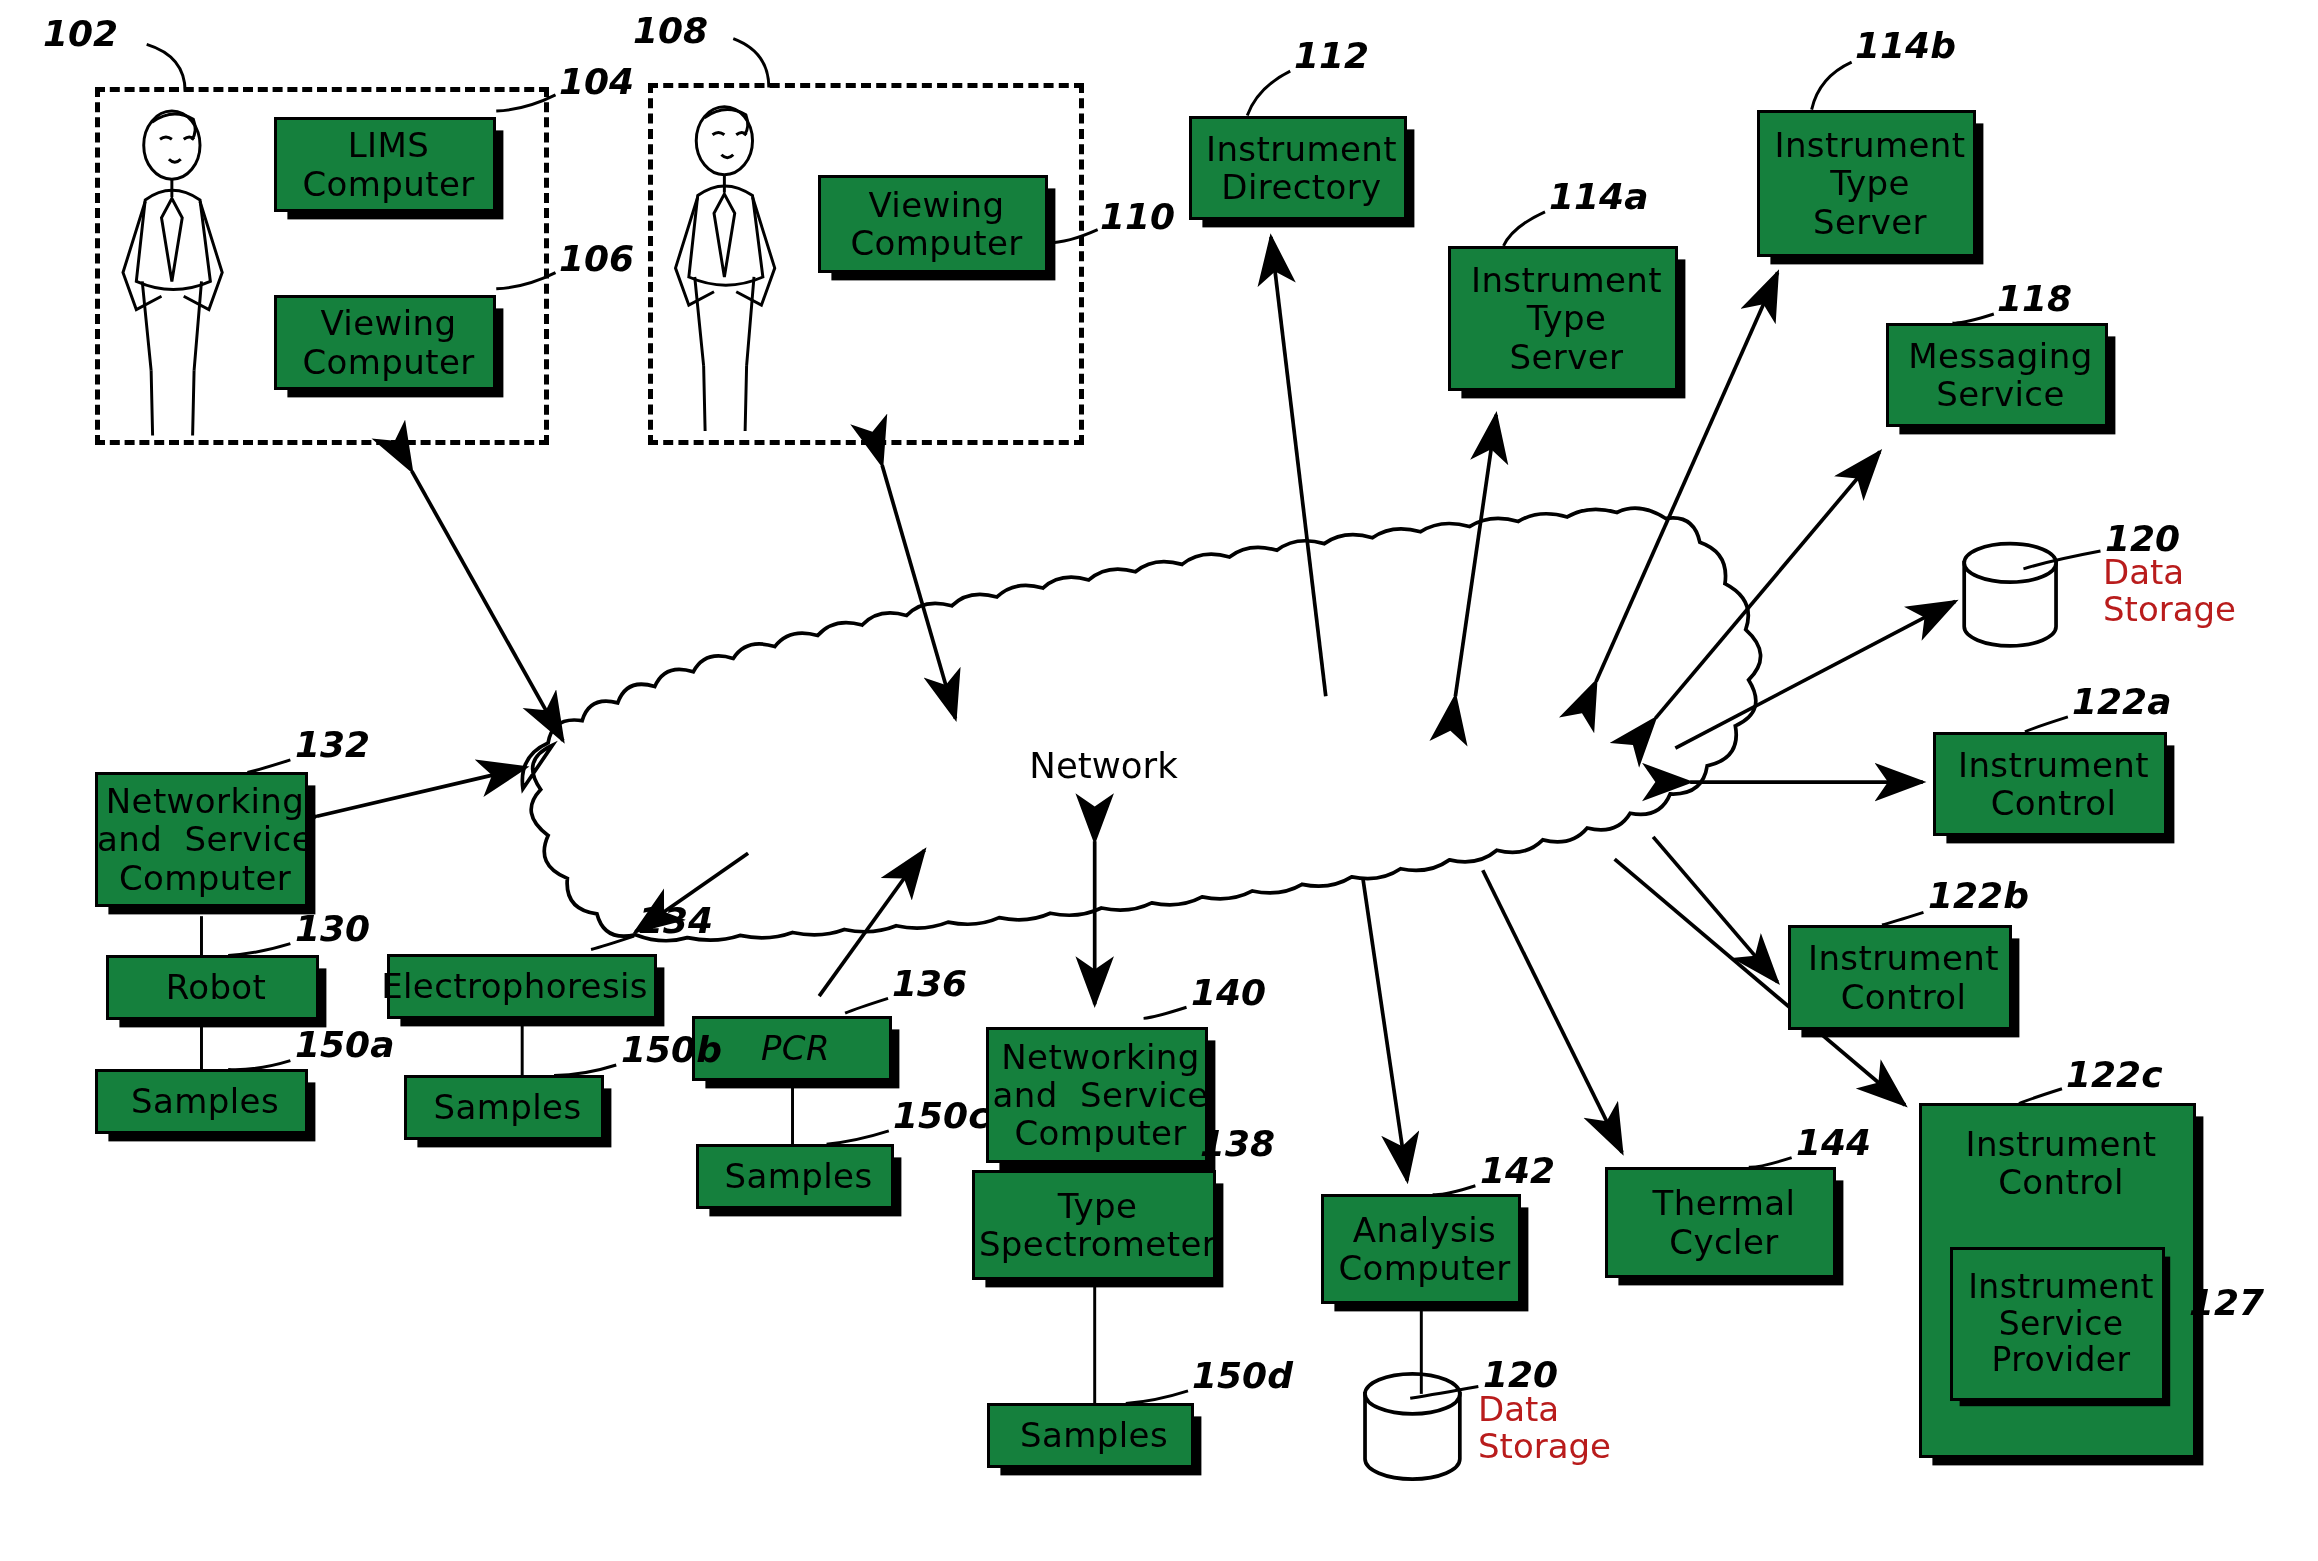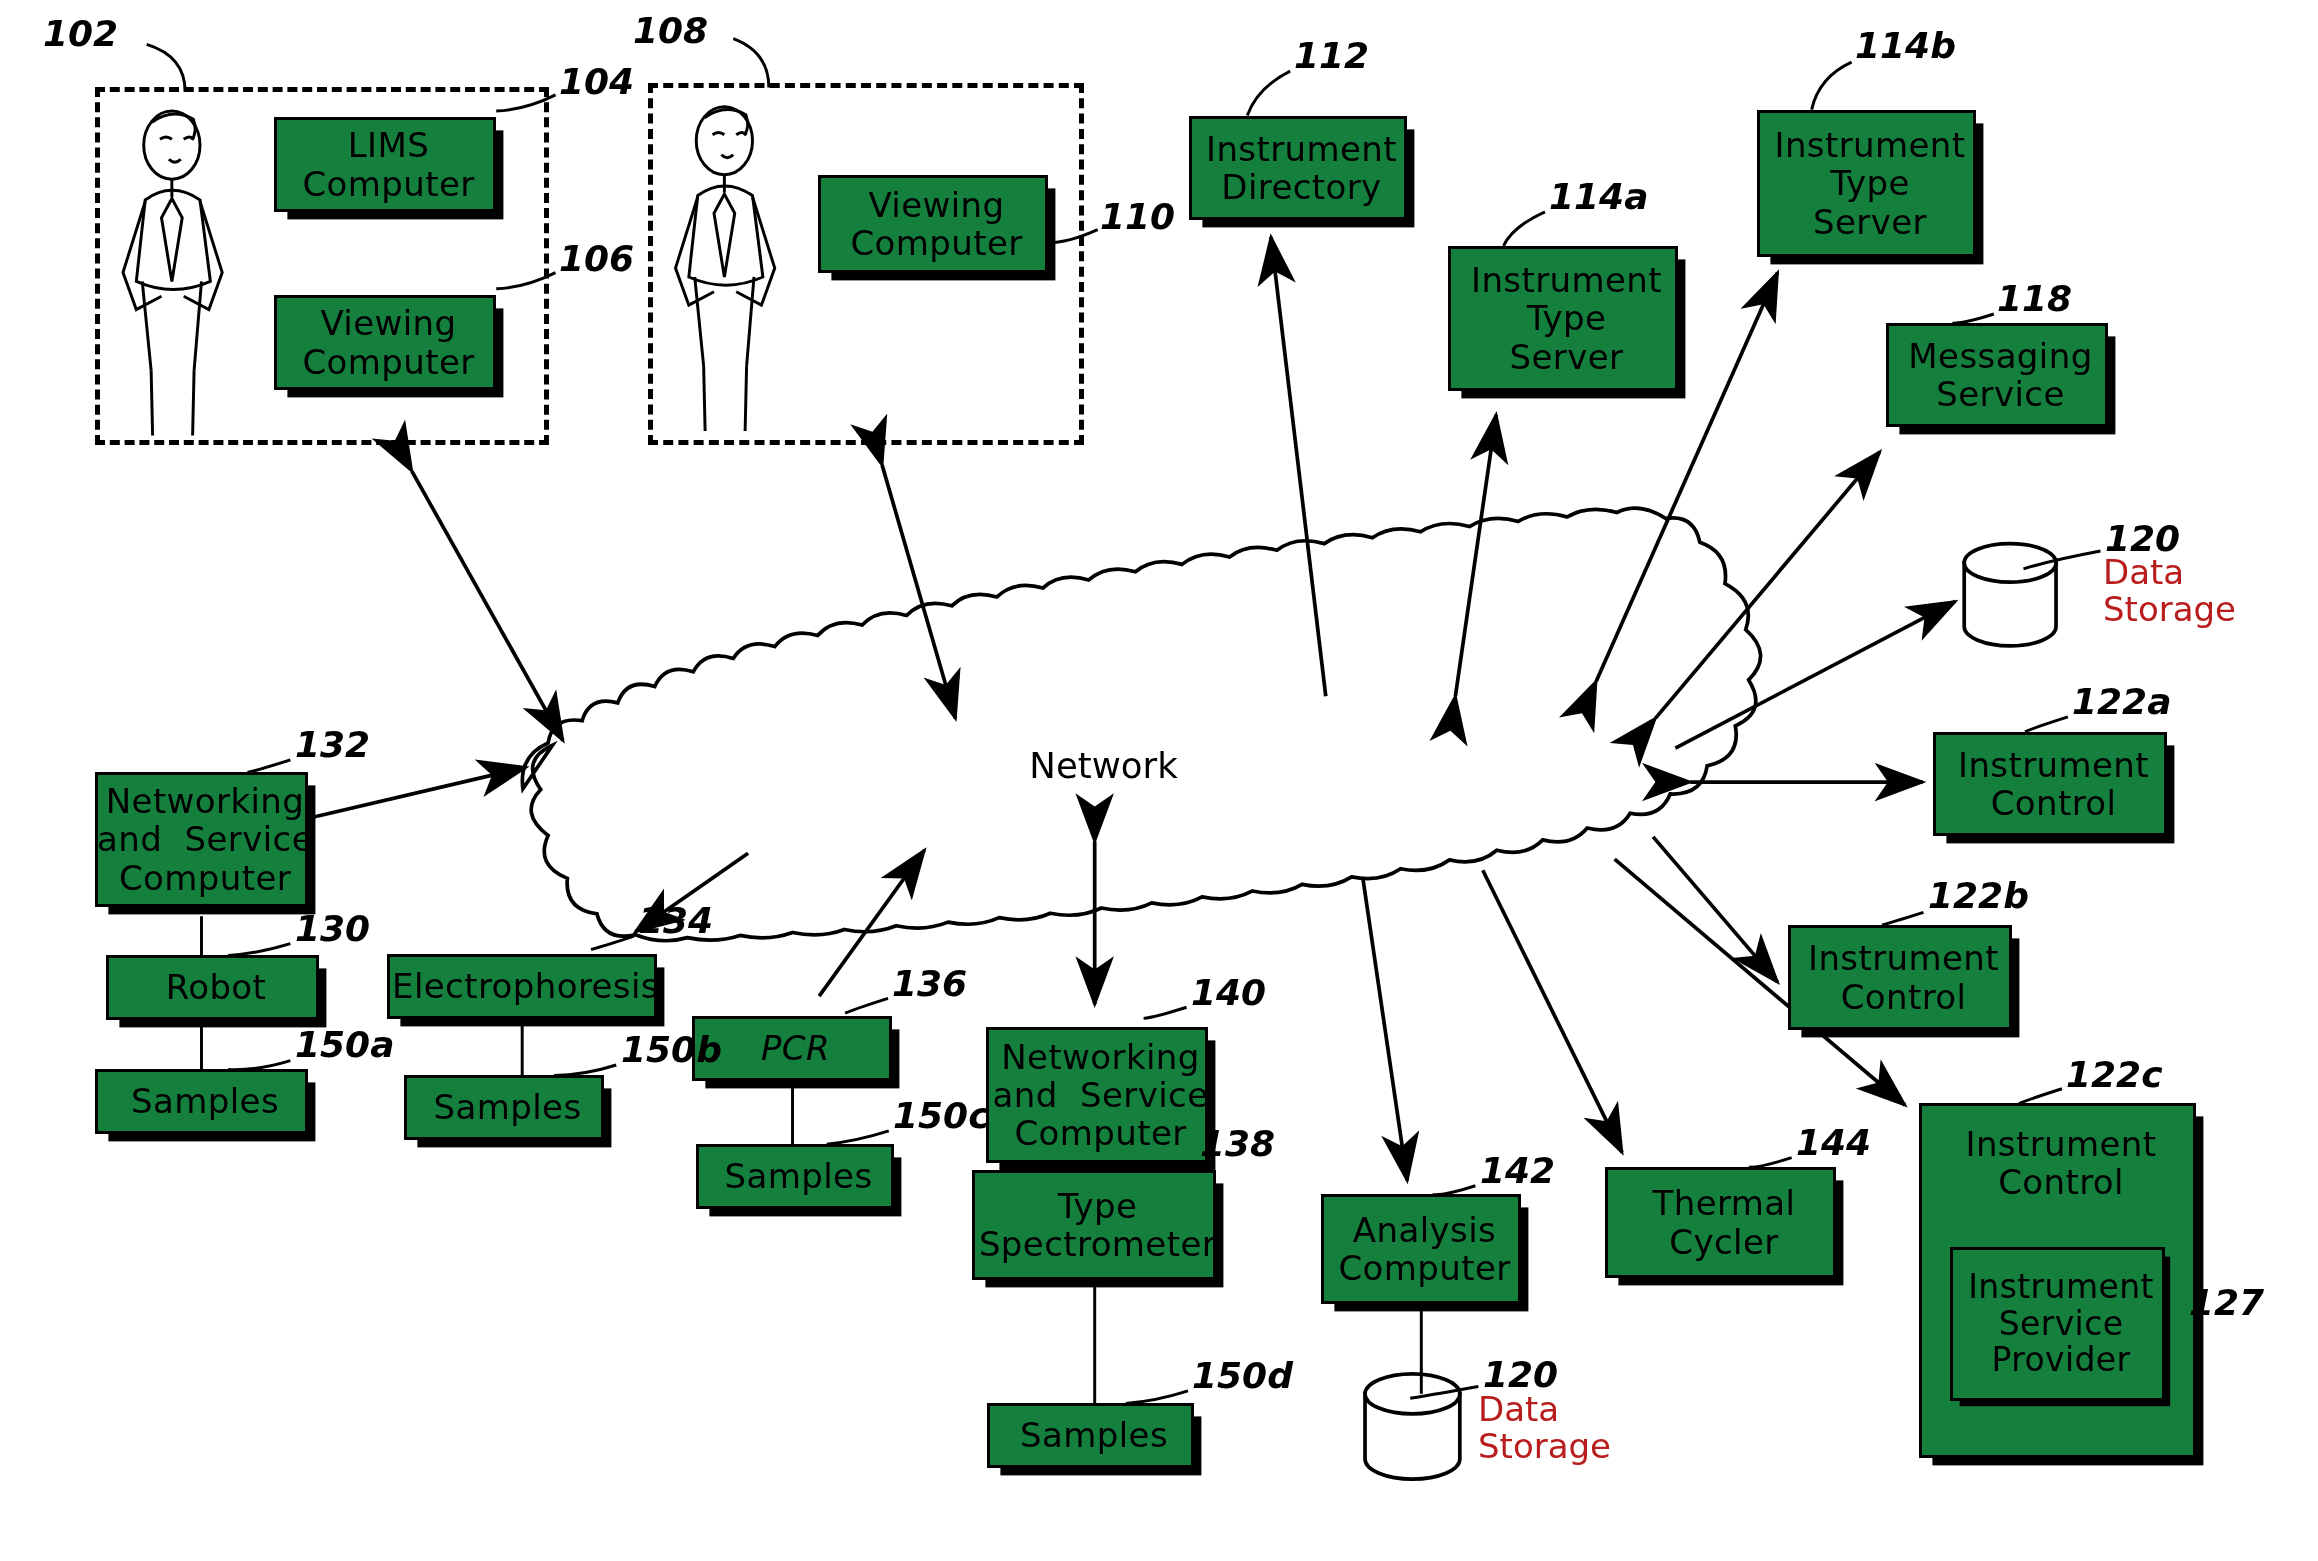--- a/index.html
+++ b/index.html
@@ -273,21 +273,21 @@
     </div>
 
   <div class="box" style="left:106px;top:955px;width:213px;height:65px;">
     <span>Robot</span>
     </div>
 
   <div class="box" style="left:95px;top:1069px;width:213px;height:65px;">
     <span>Samples</span>
     </div>
 
-  <div class="box" style="left:387px;top:954px;width:270px;height:65px;">
+  <div class="box" style="left:387px;top:954px;width:270px;height:65px;justify-content:flex-end;">
     <span>Electrophoresis</span>
     </div>
 
   <div class="box" style="left:404px;top:1075px;width:200px;height:65px;">
     <span>Samples</span>
     </div>
 
   <div class="box" style="left:692px;top:1016px;width:200px;height:65px;font-style:italic;">
     <span>PCR</span>
     </div>

